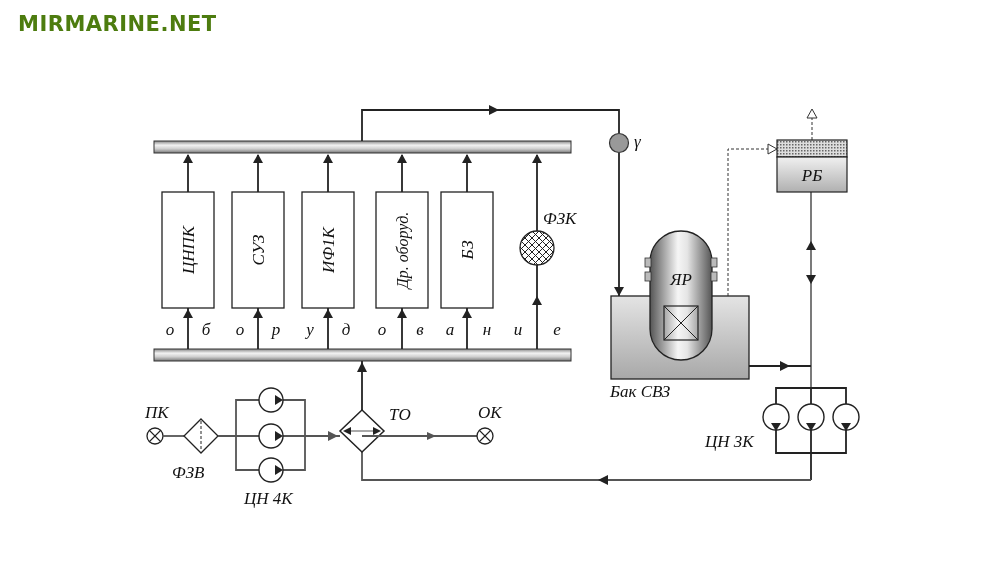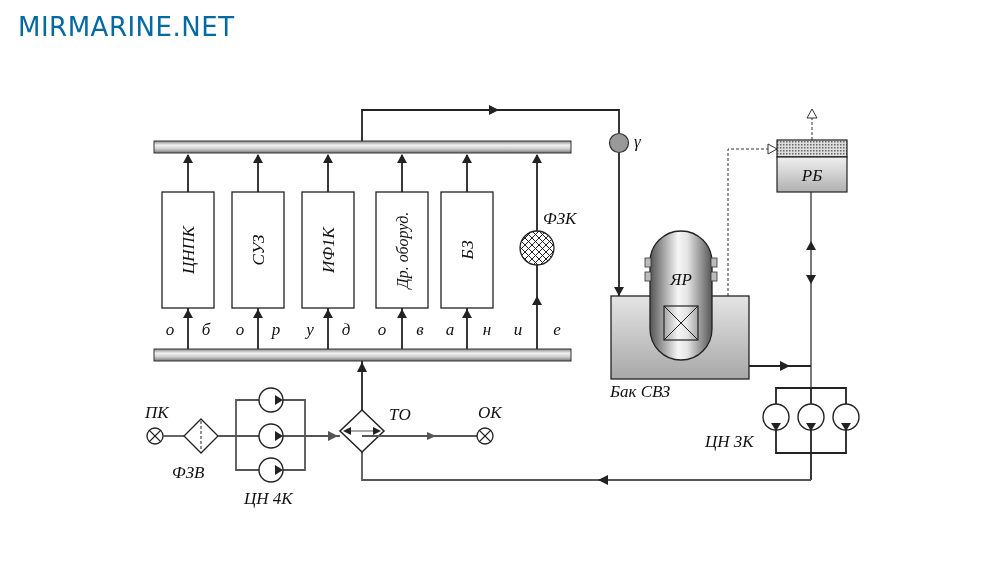--- a/index.html
+++ b/index.html
@@ -1,17 +1,17 @@
 <!DOCTYPE html>
 <html><head>
 <meta charset="utf-8">
 <style>
   html, body { margin: 0; padding: 0; background: #ffffff; }
   body { width: 1000px; height: 580px; position: relative; overflow: hidden; font-family: "DejaVu Serif", serif; }
-  .logo { position: absolute; left: 18px; top: 12px; font-family: "DejaVu Sans", sans-serif; font-weight: normal; font-size: 26px; letter-spacing: 0.5px; color: #0369a1; }
+  .logo { position: absolute; left: 18px; top: 12px; font-family: "DejaVu Sans", sans-serif; font-weight: bold; font-size: 21px; letter-spacing: 0.5px; color: #4d7c0f; }
   svg { position: absolute; left: 0; top: 0; }
   .lbl { font-family: "Liberation Serif", serif; font-style: italic; font-size: 17px; fill: #111; }
   .lbl-sm { font-family: "Liberation Serif", serif; font-style: italic; font-size: 16px; fill: #111; }
   .line { stroke: #222; stroke-width: 1.8; fill: none; }
   .line-g { stroke: #555; stroke-width: 1.8; fill: none; }
   .thin { stroke: #222; stroke-width: 1.2; fill: none; }
 </style>
 </head>
 <body>
 

